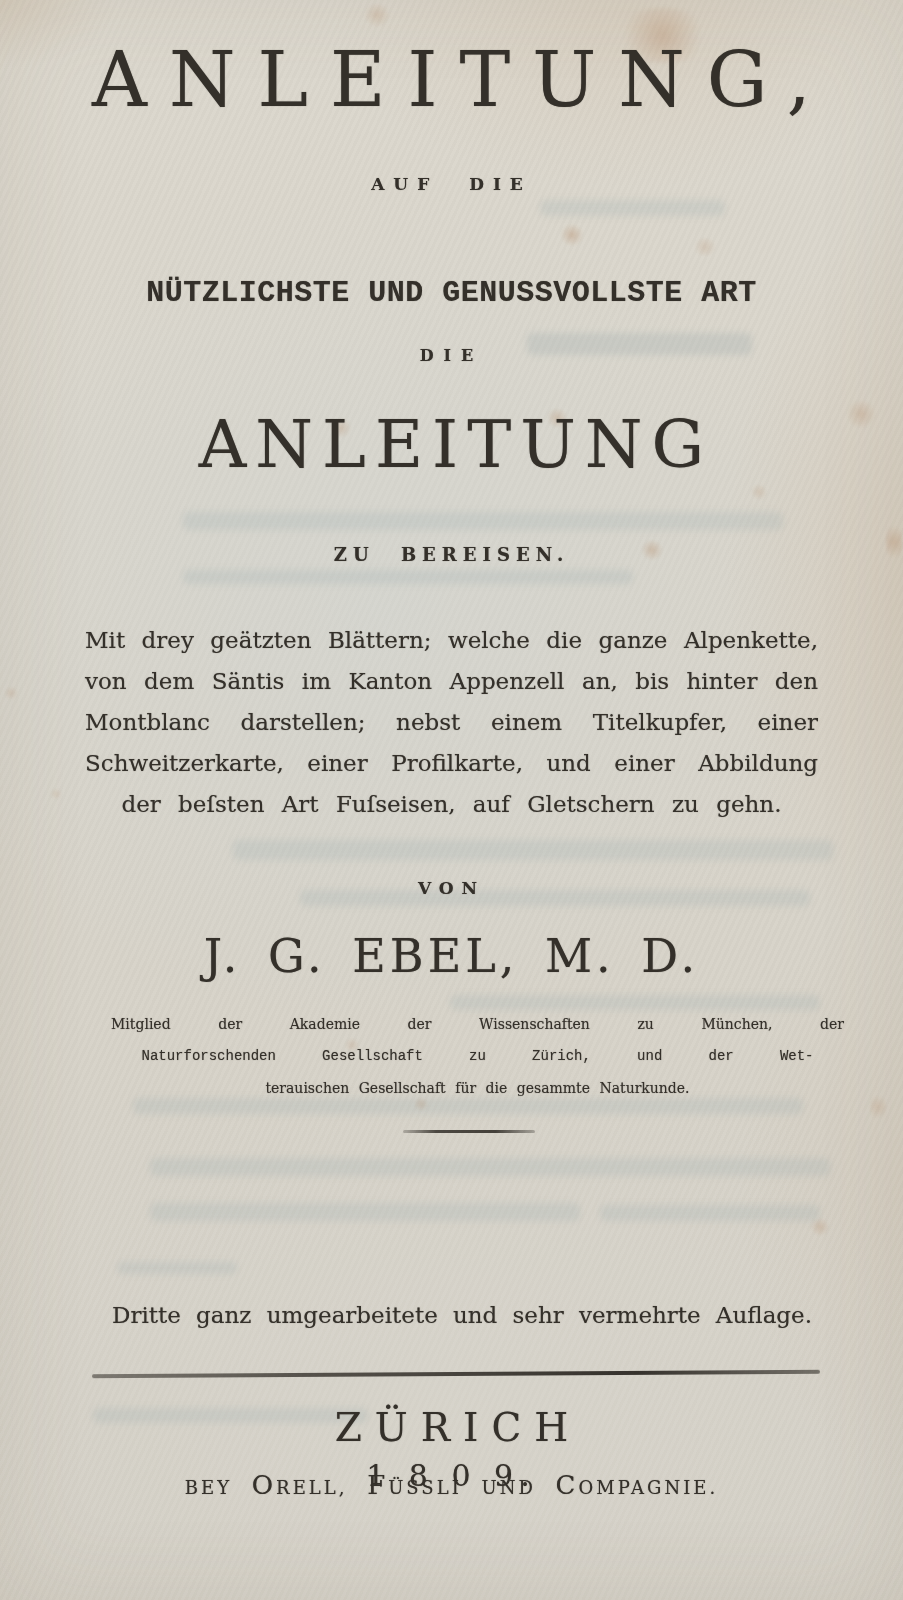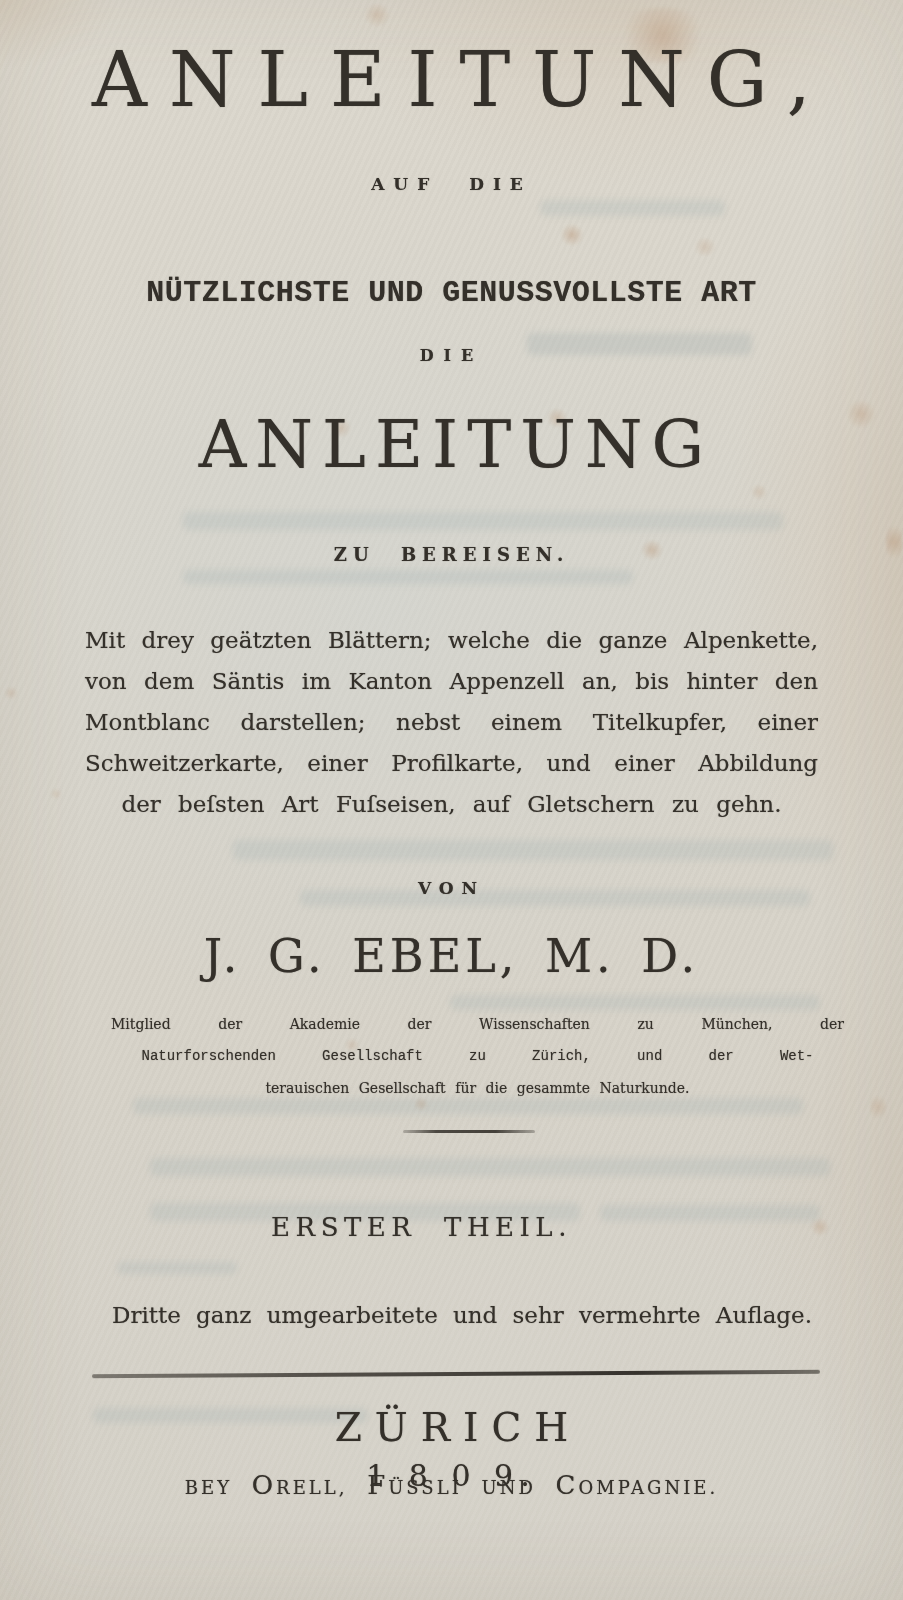--- a/index.html
+++ b/index.html
@@ -139,21 +139,20 @@
   <div class="tx t-author">J. G. EBEL, M. D.</div>
 
   <div class="affil">
     <div class="affil-l1">Mitglied der Akademie der Wissenschaften zu München, der</div>
     <div class="affil-l2">Naturforschenden Gesellschaft zu Zürich, und der Wet-</div>
     <div class="affil-l3">terauischen Gesellschaft für die gesammte Naturkunde.</div>
   </div>
 
   <div class="rule-short"></div>
 
-  <div class="tx t-part">ERSTER THEIL.</div>
   <div class="t-edition">Dritte ganz umgearbeitete und sehr vermehrte Auflage.</div>
 
   <div class="rule-long"></div>
 
   <div class="tx t-city">ZÜRICH</div>
   <div class="tx t-publisher"><span class="pub-sm">BEY </span><span class="pub-lg">O</span><span class="pub-sm">RELL, </span><span class="pub-lg">F</span><span class="pub-sm">ÜSSLI </span><span class="pub-sm">UND </span><span class="pub-lg">C</span><span class="pub-sm">OMPAGNIE.</span></div>
   <div class="tx t-year">1 8 0 9.</div>
 
 </div>
 

